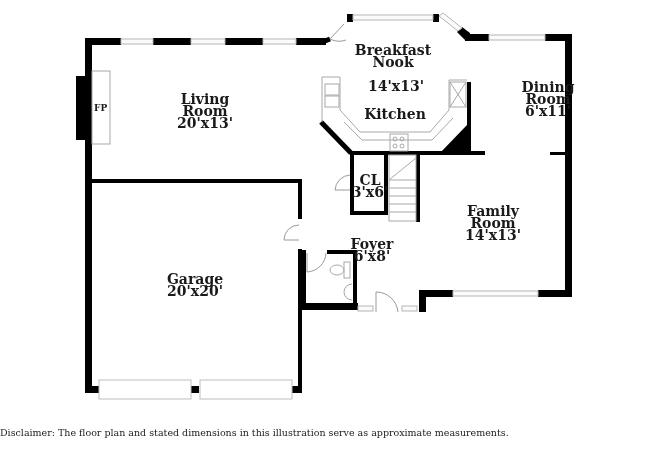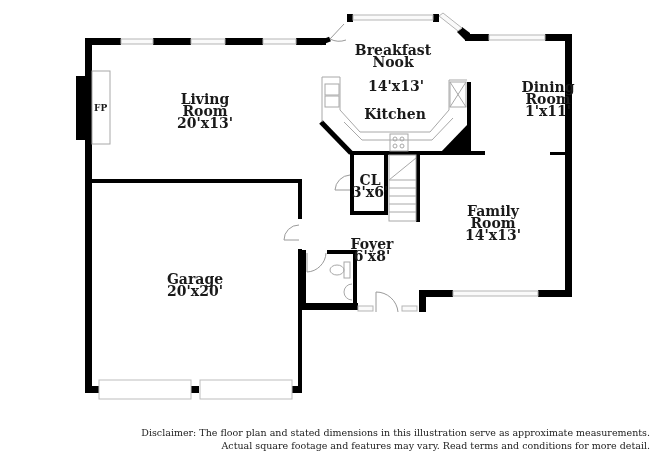--- a/index.html
+++ b/index.html
@@ -1,21 +1,21 @@
 <!DOCTYPE html>
 <html><head>
 <meta charset="utf-8">
 <style>
   html, body { margin: 0; padding: 0; background: #ffffff; }
   body { width: 650px; height: 473px; position: relative; overflow: hidden; font-family: "DejaVu Serif", serif; }
   svg#plan { position: absolute; left: 0; top: 0; }
   .room-label { position: absolute; text-align: center; font-family: "DejaVu Serif", serif; font-weight: bold; color: #1a1a1a; font-size: 14px; line-height: 12px; transform: translateX(-50%); white-space: nowrap; }
   .room-label .dim { display: block; }
   .fp-label { position: absolute; font-family: "DejaVu Serif", serif; font-weight: bold; font-size: 9px; color: #1a1a1a; }
-  .disclaimer { position: absolute; left: 0; top: 426px; width: 650px; text-align: right; font-family: "DejaVu Serif", serif; font-size: 9.5px; line-height: 13px; color: #222; }
+  .disclaimer { position: absolute; left: 0; top: 426px; width: 650px; text-align: left; font-family: "DejaVu Serif", serif; font-size: 9.5px; line-height: 13px; color: #222; }
 </style>
 </head>
 <body>
 
 <svg id="plan" width="650" height="473" viewBox="0 0 650 473">
 
   <g fill="#000">
 
     <rect x="85" y="38" width="7" height="355"></rect>
 
@@ -152,21 +152,21 @@
 <div class="room-label" style="left:393px; top:44px;">
   <span>Breakfast</span><br>
   <span>Nook</span>
 </div>
 <div class="room-label" style="left:396px; top:80px;">14'x13'</div>
 <div class="room-label" style="left:395px; top:108px;">Kitchen</div>
 
 <div class="room-label" style="left:548px; top:81px;">
   <span>Dining</span><br>
   <span>Room</span>
-  <span class="dim">1'x11'</span>
+  <span class="dim">6'x11'</span>
 </div>
 
 <div class="room-label" style="left:370px; top:174px;">
   <span>CL</span>
   <span class="dim">3'x6'</span>
 </div>
 
 <div class="room-label" style="left:493px; top:205px;">
   <span>Family</span><br>
   <span>Room</span>
@@ -178,14 +178,13 @@
   <span class="dim">6'x8'</span>
 </div>
 
 <div class="room-label" style="left:195px; top:273px;">
   <span>Garage</span>
   <span class="dim">20'x20'</span>
 </div>
 
 <div class="disclaimer">
   <div>Disclaimer: The floor plan and stated dimensions in this illustration serve as approximate measurements.</div>
-  <div>Actual square footage and features may vary. Read terms and conditions for more detail.</div>
 </div>
 
 </body></html>

